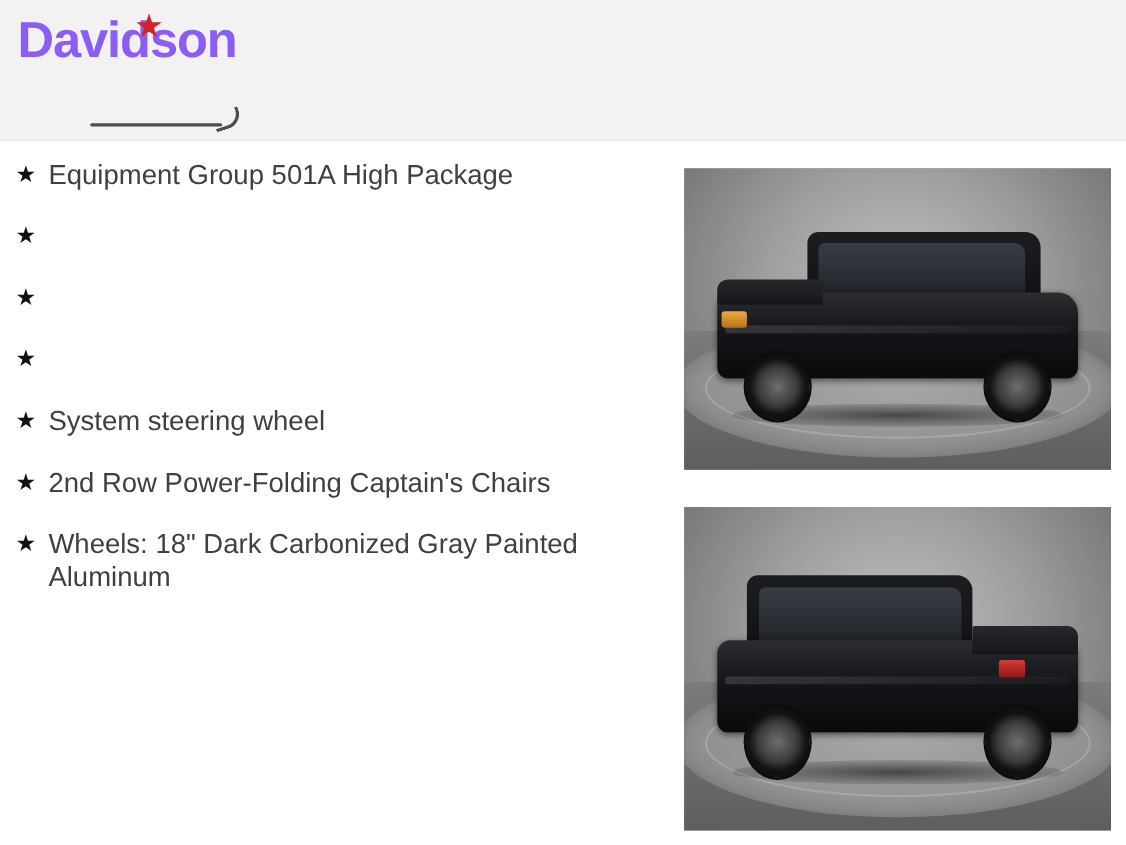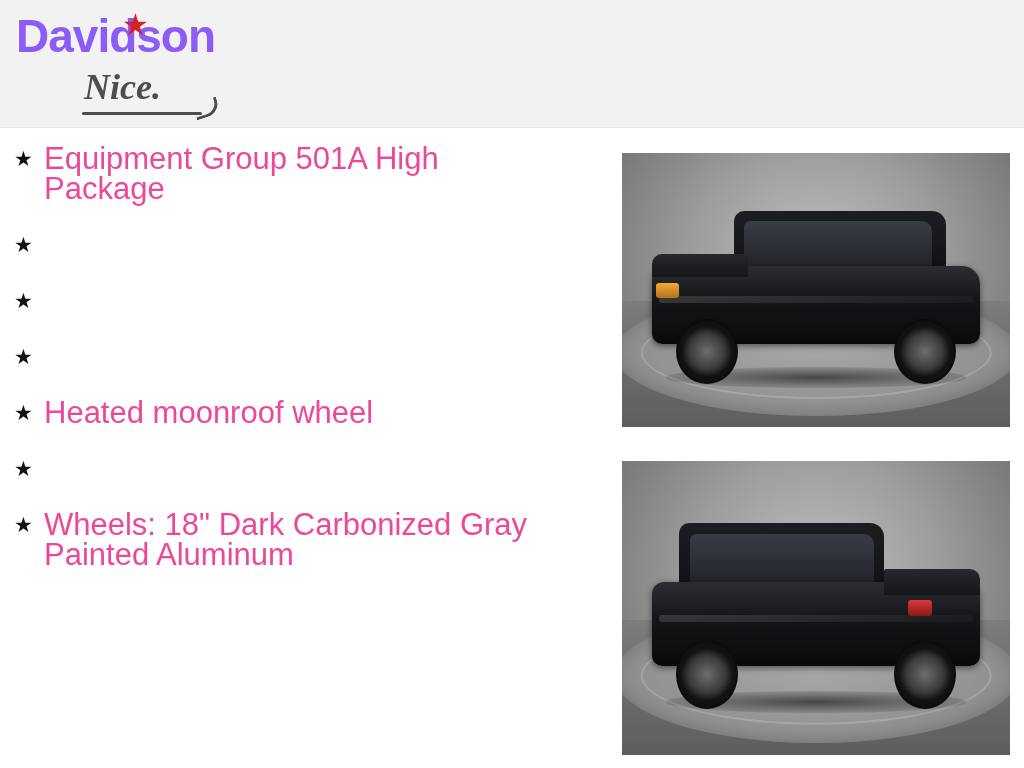--- a/index.html
+++ b/index.html
@@ -117,23 +117,23 @@
   }
   .bullet {
     flex: 0 0 auto;
     width: 30px;
     font-size: 21px;
     line-height: 30px;
     color: #111111;
     text-align: left;
   }
   .feature-text {
-    font-size: 31px;
+    font-size: 25px;
     line-height: 30px;
-    color: #ec4899;
+    color: #404040;
     max-width: 520px;
   }
 
   
   .photo {
     position: absolute;
     overflow: hidden;
     background: #8d8d8d;
   }
   .photo-top {
@@ -277,21 +277,20 @@
 </head>
 <body>
 
 <div class="page">
 
   <div class="header">
 
     <div class="logo">
       <div class="logo-star">★</div>
       <div class="logo-word">Davidson</div>
-      <div class="logo-sub">Nice.</div>
       <div class="logo-underline"></div>
       <div class="logo-swoosh"></div>
     </div>
 
   </div>
 
   <div class="content">
 
     <div class="features">
 
@@ -307,25 +306,26 @@
       <div class="feature">
         <span class="bullet">★</span>
       </div>
 
       <div class="feature">
         <span class="bullet">★</span>
       </div>
 
       <div class="feature">
         <span class="bullet">★</span>
-        <span class="feature-text">Heated moonroof wheel</span>
-      </div>
-
-      <div class="feature">
-        <span class="bullet">★</span>
+        <span class="feature-text">System steering wheel</span>
+      </div>
+
+      <div class="feature">
+        <span class="bullet">★</span>
+        <span class="feature-text">2nd Row Power-Folding Captain's Chairs</span>
       </div>
 
       <div class="feature">
         <span class="bullet">★</span>
         <span class="feature-text">Wheels: 18" Dark Carbonized Gray Painted Aluminum</span>
       </div>
 
     </div>
 
     <div class="photo photo-top">

